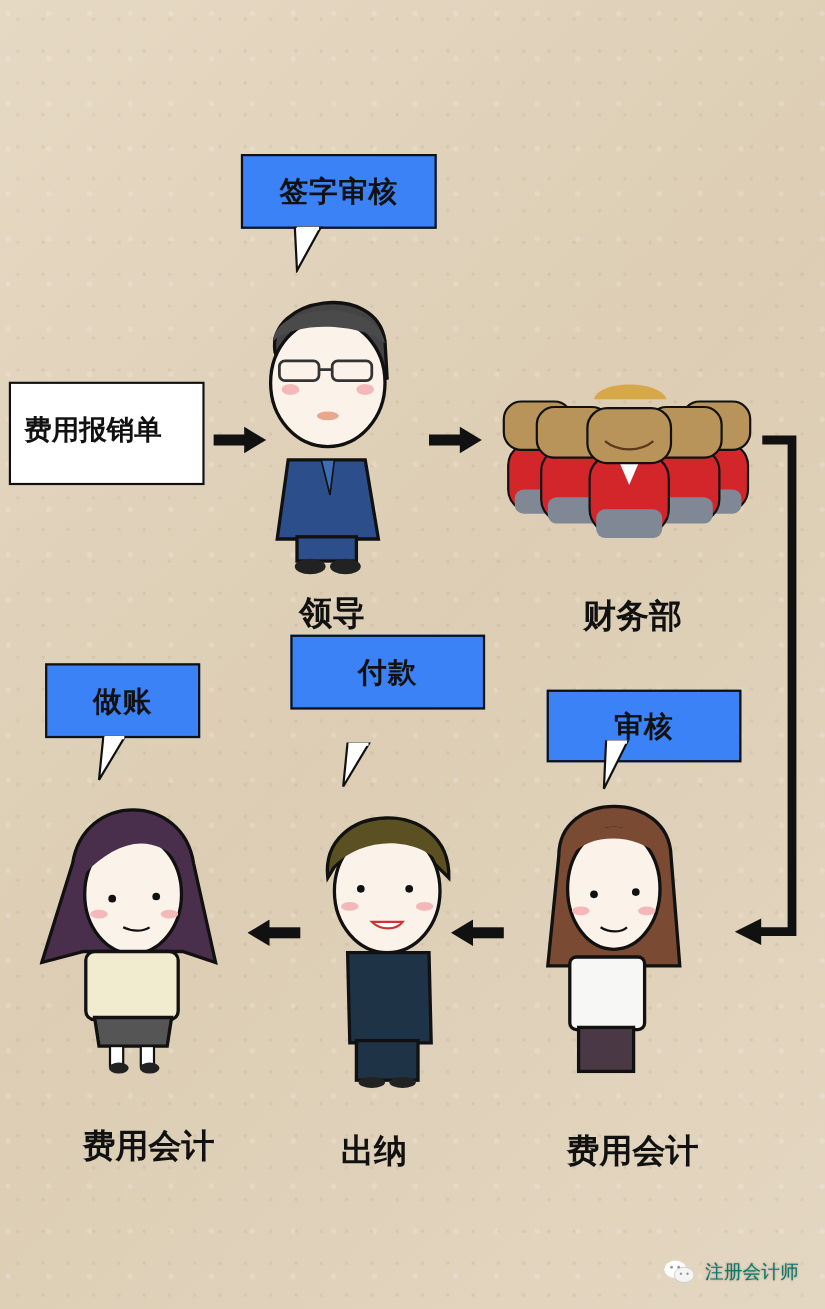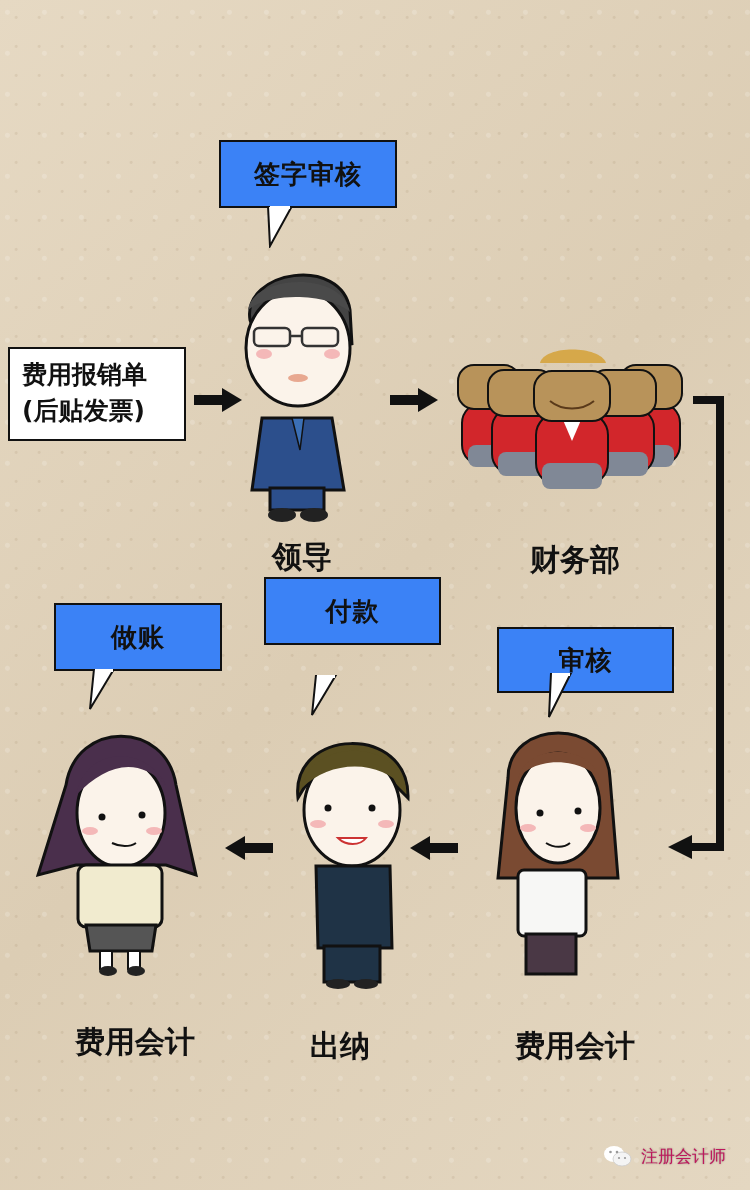--- a/index.html
+++ b/index.html
@@ -8,32 +8,31 @@
     background-image:
       radial-gradient(circle at 20% 30%, rgba(255,255,255,.18) 0 2px, transparent 3px),
       radial-gradient(circle at 70% 60%, rgba(120,90,50,.10) 0 1px, transparent 2px),
       linear-gradient(135deg,#e6d9c3 0%,#dccdb4 50%,#e4d7c1 100%);
     background-size:37px 41px, 23px 29px, 100% 100%;
     font-family:"DejaVu Sans","Liberation Sans",sans-serif;color:#111;}
   .bubble{position:absolute;background:#3b82f6;border:2px solid #111;box-sizing:border-box;
     display:flex;align-items:center;justify-content:center;font-size:26px;font-weight:bold;letter-spacing:1px;}
   .tail{position:absolute;}
   .docbox{position:absolute;background:#fff;border:2px solid #111;box-sizing:border-box;
-    font-size:25px;font-weight:bold;line-height:36px;padding:8px 0 0 12px;}
+    font-size:25px;font-weight:bold;line-height:36px;padding:24px 0 0 12px;}
   .label{position:absolute;font-size:30px;font-weight:bold;text-align:center;white-space:nowrap;}
   .arrow{position:absolute;}
   .figure{position:absolute;}
-  .watermark{position:absolute;right:24px;bottom:22px;display:flex;align-items:center;gap:8px;color:#be185d;font-size:17px;text-shadow:0 0 2px rgba(0,0,0,.35);}
+  .watermark{position:absolute;right:24px;bottom:22px;display:flex;align-items:center;gap:8px;color:#0f766e;font-size:17px;text-shadow:0 0 2px rgba(0,0,0,.35);}
 </style>
 </head>
 <body>
 
 <div class="docbox" style="left:8px;top:347px;width:178px;height:94px;">
   <div>费用报销单</div>
-  <div>(后贴发票)</div>
 </div>
 
 <svg class="arrow" style="left:194px;top:388px" width="50" height="24">
     <rect x="0" y="7" width="30" height="10" fill="#111"></rect>
     <polygon points="28,0 48,12 28,24" fill="#111"></polygon>
   </svg>
 
 <div class="bubble" style="left:219px;top:140px;width:178px;height:68px;">
   <span>签字审核</span>
 </div>
@@ -153,21 +152,21 @@
   <ellipse cx="48" cy="266" rx="12" ry="5" fill="#222"></ellipse>
   <ellipse cx="76" cy="266" rx="12" ry="5" fill="#222"></ellipse>
 </svg>
 <div class="label" style="left:300px;top:1026px;width:80px;">出纳</div>
 
 <svg class="arrow" style="left:225px;top:836px" width="50" height="24">
     <polygon points="0,12 20,0 20,24" fill="#111"></polygon>
     <rect x="18" y="7" width="30" height="10" fill="#111"></rect>
   </svg>
 
-<div class="bubble" style="left:41px;top:603px;width:168px;height:68px;margin-left:13px;">
+<div class="bubble" style="left:41px;top:603px;width:141px;height:68px;">
   <span>做账</span>
 </div>
 <svg class="tail" style="left:88px;top:669px" width="30" height="42">
     <polygon points="6,0 26,0 2,40" fill="#fff" stroke="#111" stroke-width="2"></polygon>
     <rect x="7" y="0" width="18" height="3" fill="#fff"></rect>
   </svg>
 
 <svg class="figure" style="left:36px;top:725px" width="170" height="260" viewBox="0 0 170 260">
   <path d="M30,60 C40,-5 130,-5 140,60 L160,150 L130,140 L40,140 L2,150 Z" fill="#4a2f4c" stroke="#111" stroke-width="3"></path>
   <ellipse cx="85" cy="88" rx="44" ry="54" fill="#fbf3ea" stroke="#111" stroke-width="3"></ellipse>

